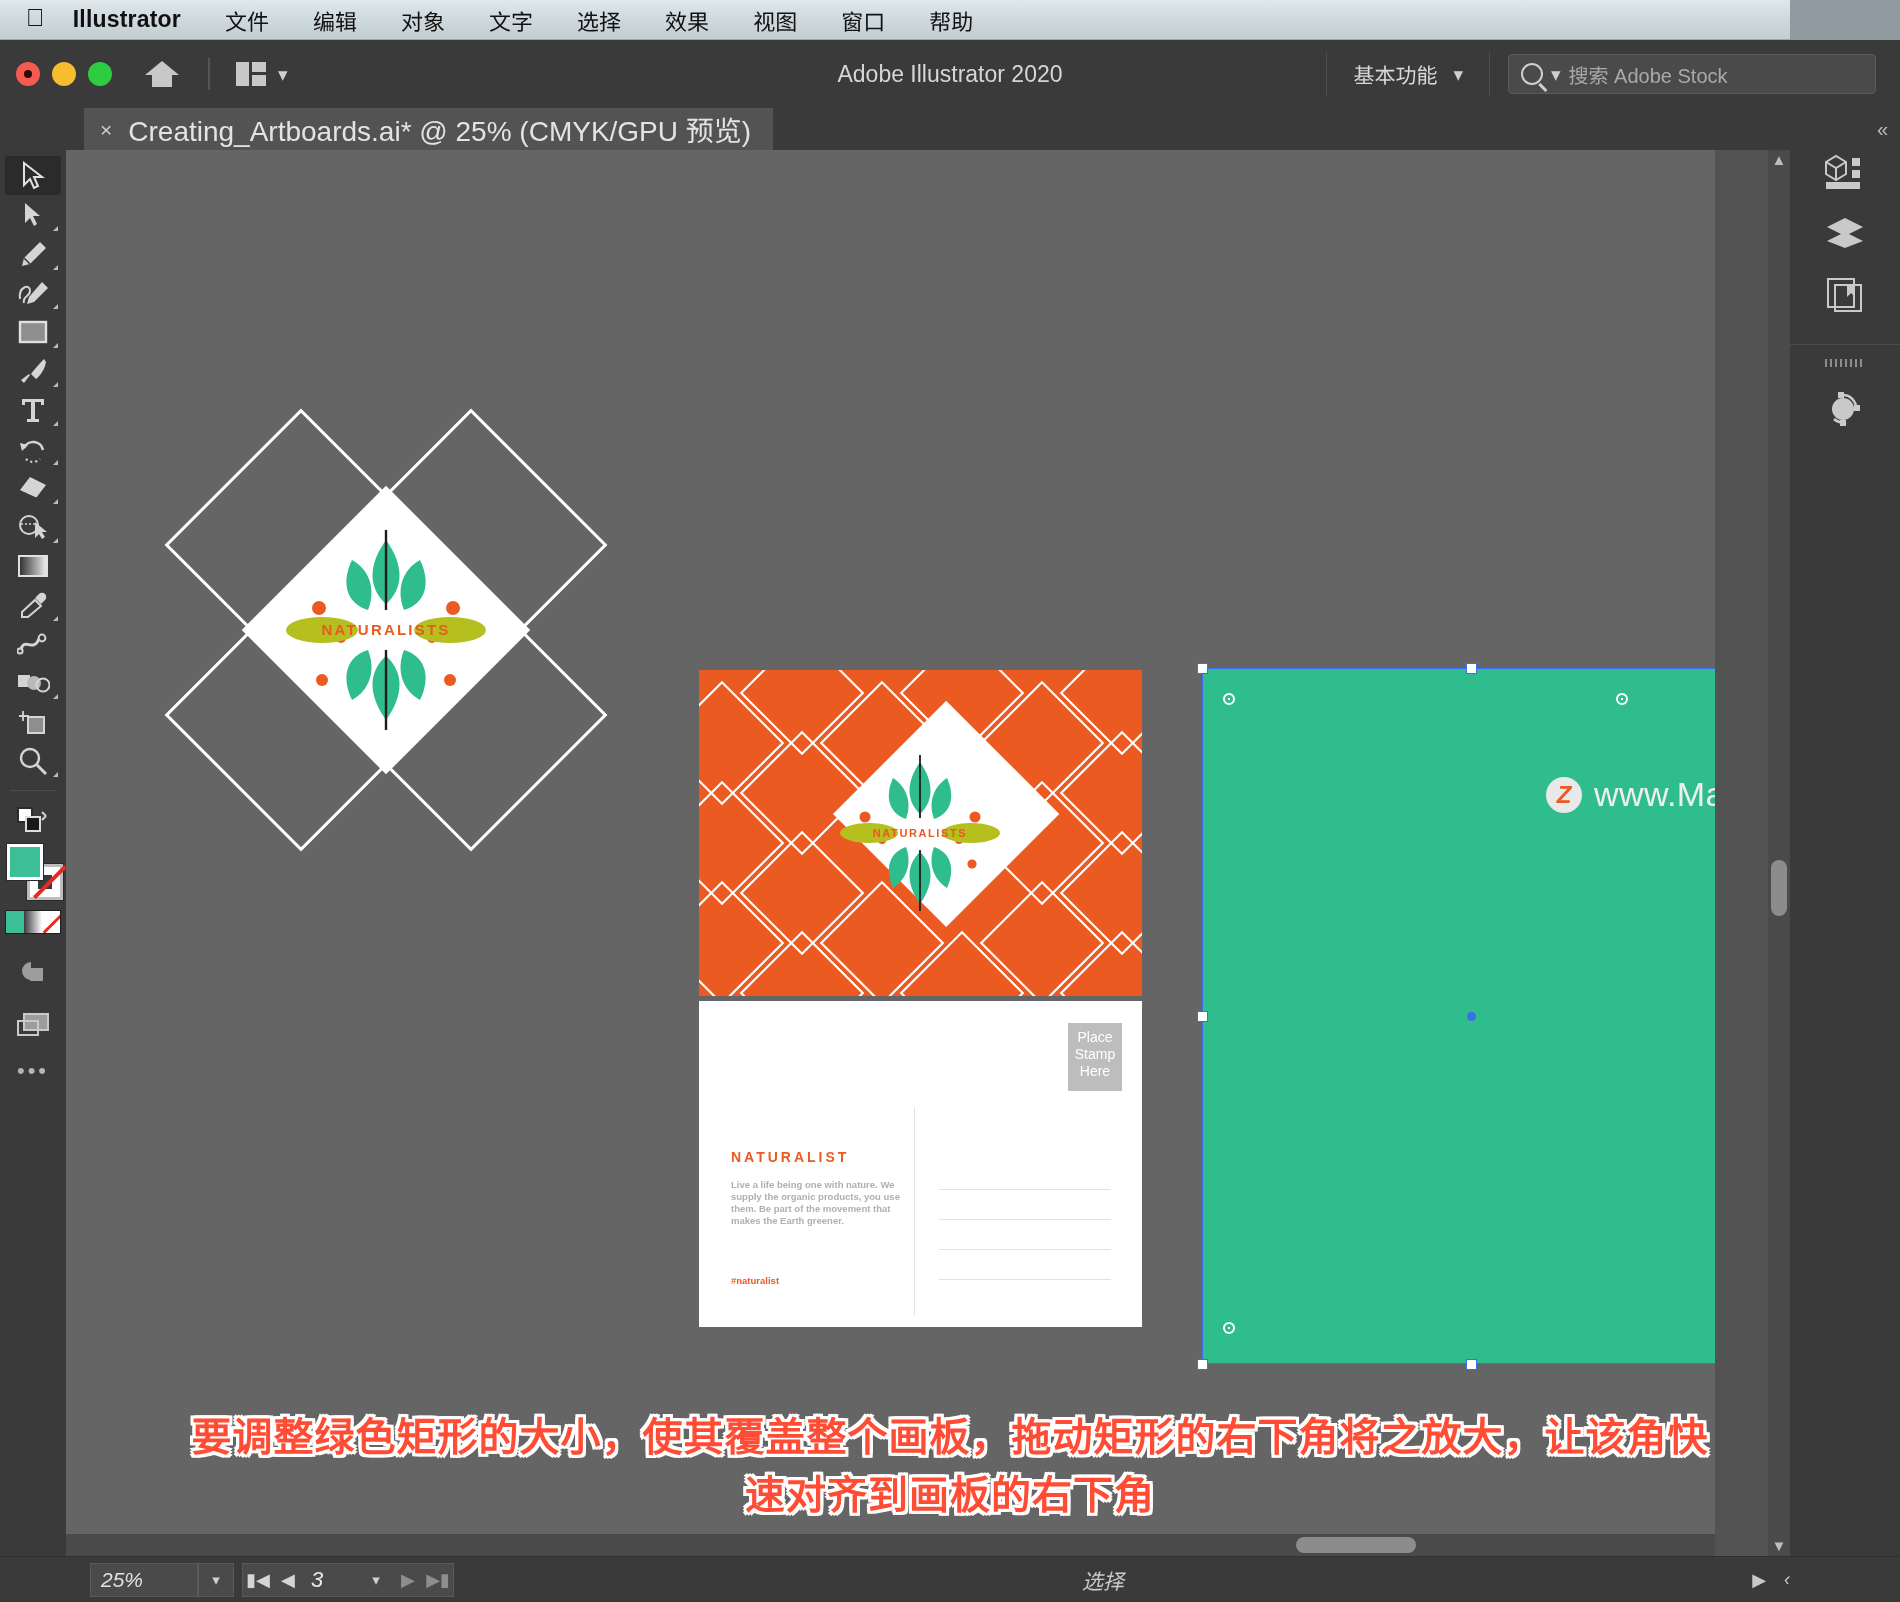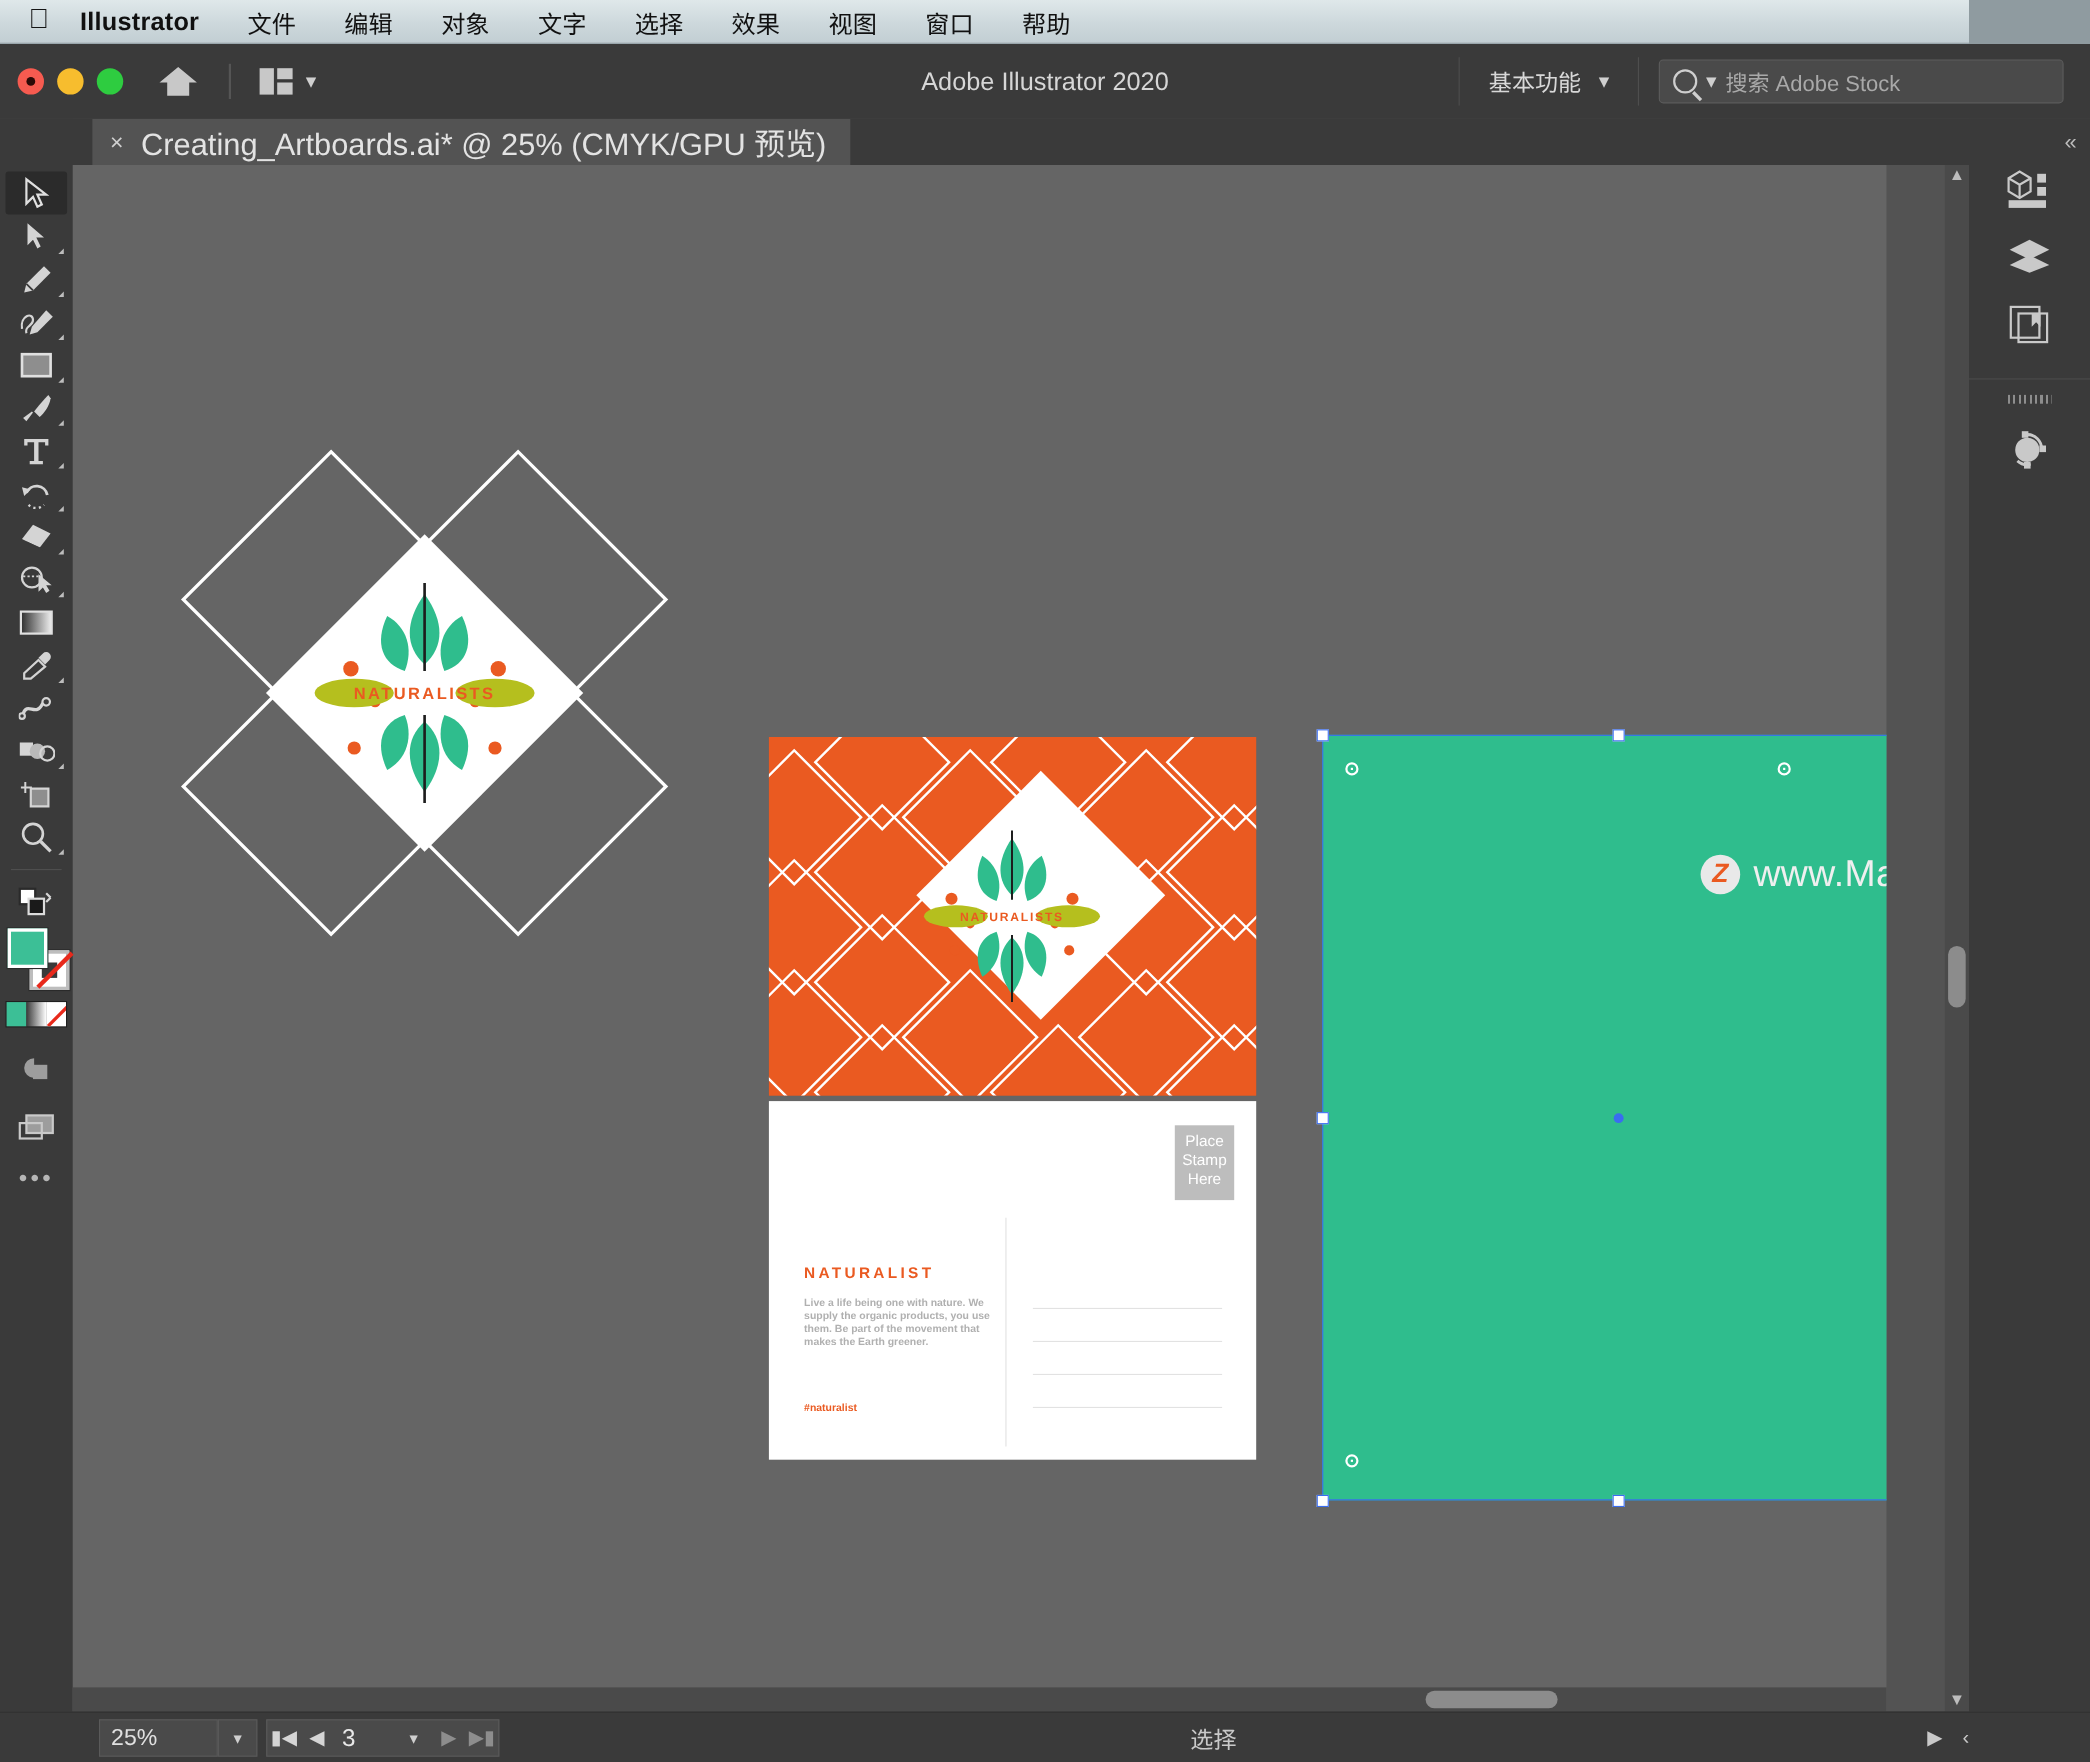--- a/index.html
+++ b/index.html
@@ -189,21 +189,21 @@
     position:absolute; left:0; top:1408px; width:1900px; text-align:center; z-index: 35;
     color:#ff4d35; font-size:40px; font-weight:bold; line-height:58px; letter-spacing:1px;
     text-shadow:
       -3px -3px 0 #fff, 3px -3px 0 #fff, -3px 3px 0 #fff, 3px 3px 0 #fff,
       0 -3px 0 #fff, 0 3px 0 #fff, -3px 0 0 #fff, 3px 0 0 #fff;
   }
 
   
   .statusbar {
     position:absolute; left:0; bottom:0; width:1900px; height:46px; background:#3a3a3a;
-    display:flex; align-items:center; z-index: 32; border-top:1px solid #2f2f2f;
+    display:flex; align-items:center; z-index: 32; border-top:1px solid #2f2f2f;font-style:italic;
   }
   .sb-cell { height:34px; display:flex; align-items:center; background:#4a4a4a; border:1px solid #5a5a5a; }
   .sb-zoom { margin-left: 90px; width: 108px; padding-left:10px; color:#e0e0e0; font-size:21px; }
   .sb-caret { width:34px; display:flex; align-items:center; justify-content:center; color:#cfcfcf; font-size:15px; }
   .sb-nav { margin-left:8px; display:flex; align-items:center; background:#4a4a4a; border:1px solid #5a5a5a; height:34px; }
   .nb { width:30px; text-align:center; color:#d5d5d5; font-size:18px; }
   .nb.dim { color:#8d8d8d; }
   .sb-num { width:56px; color:#e8e8e8; font-size:22px; padding-left:8px; }
   .sb-status { flex:1; text-align:center; color:#c9c9c9; font-size:21px; }
   .sb-right { display:flex; align-items:center; gap:18px; padding-right: 110px; color:#c9c9c9; font-size:18px; }
@@ -609,20 +609,24 @@
   <div class="scroll-v" style="right:110px">
     <span class="ar">▲</span>
     <span class="ar">▼</span>
     <span class="scroll-thumb-v"></span>
   </div>
 
   <div class="hscroll">
     <span class="hscroll-thumb"></span>
   </div>
 
+  <div class="caption">
+    <div>要调整绿色矩形的大小，使其覆盖整个画板，拖动矩形的右下角将之放大，让该角快</div>
+    <div>速对齐到画板的右下角</div>
+  </div>
 
   <div class="statusbar">
     <div class="sb-cell sb-zoom">
       <span>25%</span>
     </div>
     <div class="sb-cell">
       <span class="sb-caret">▾</span>
     </div>
     <div class="sb-nav">
       <span class="nb">▮◀</span>

